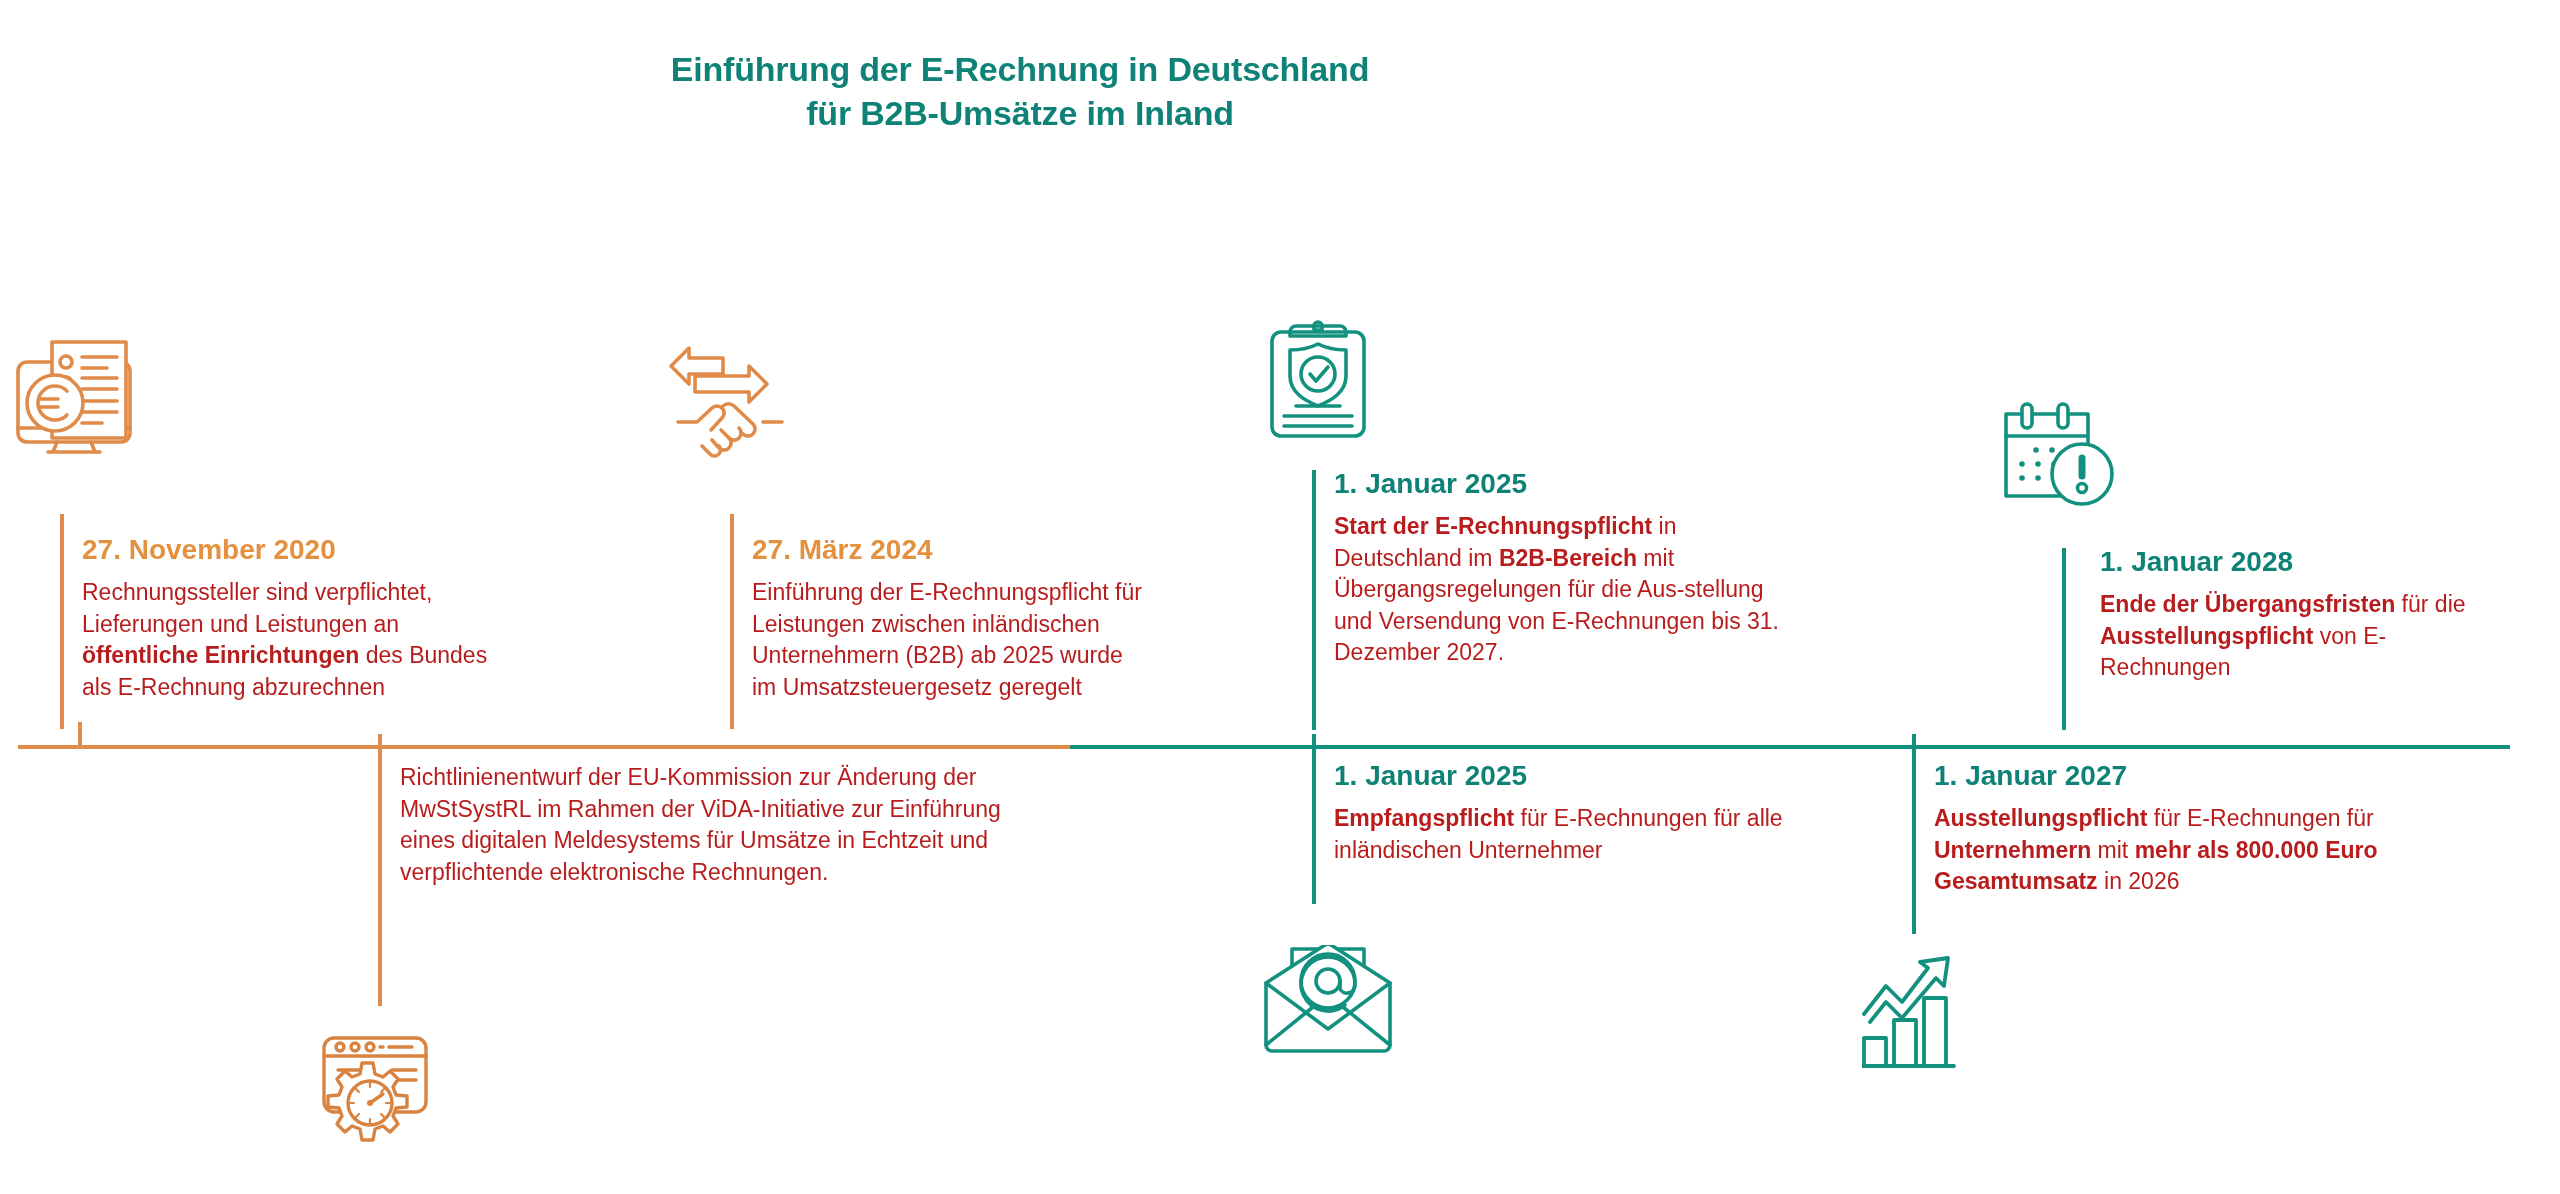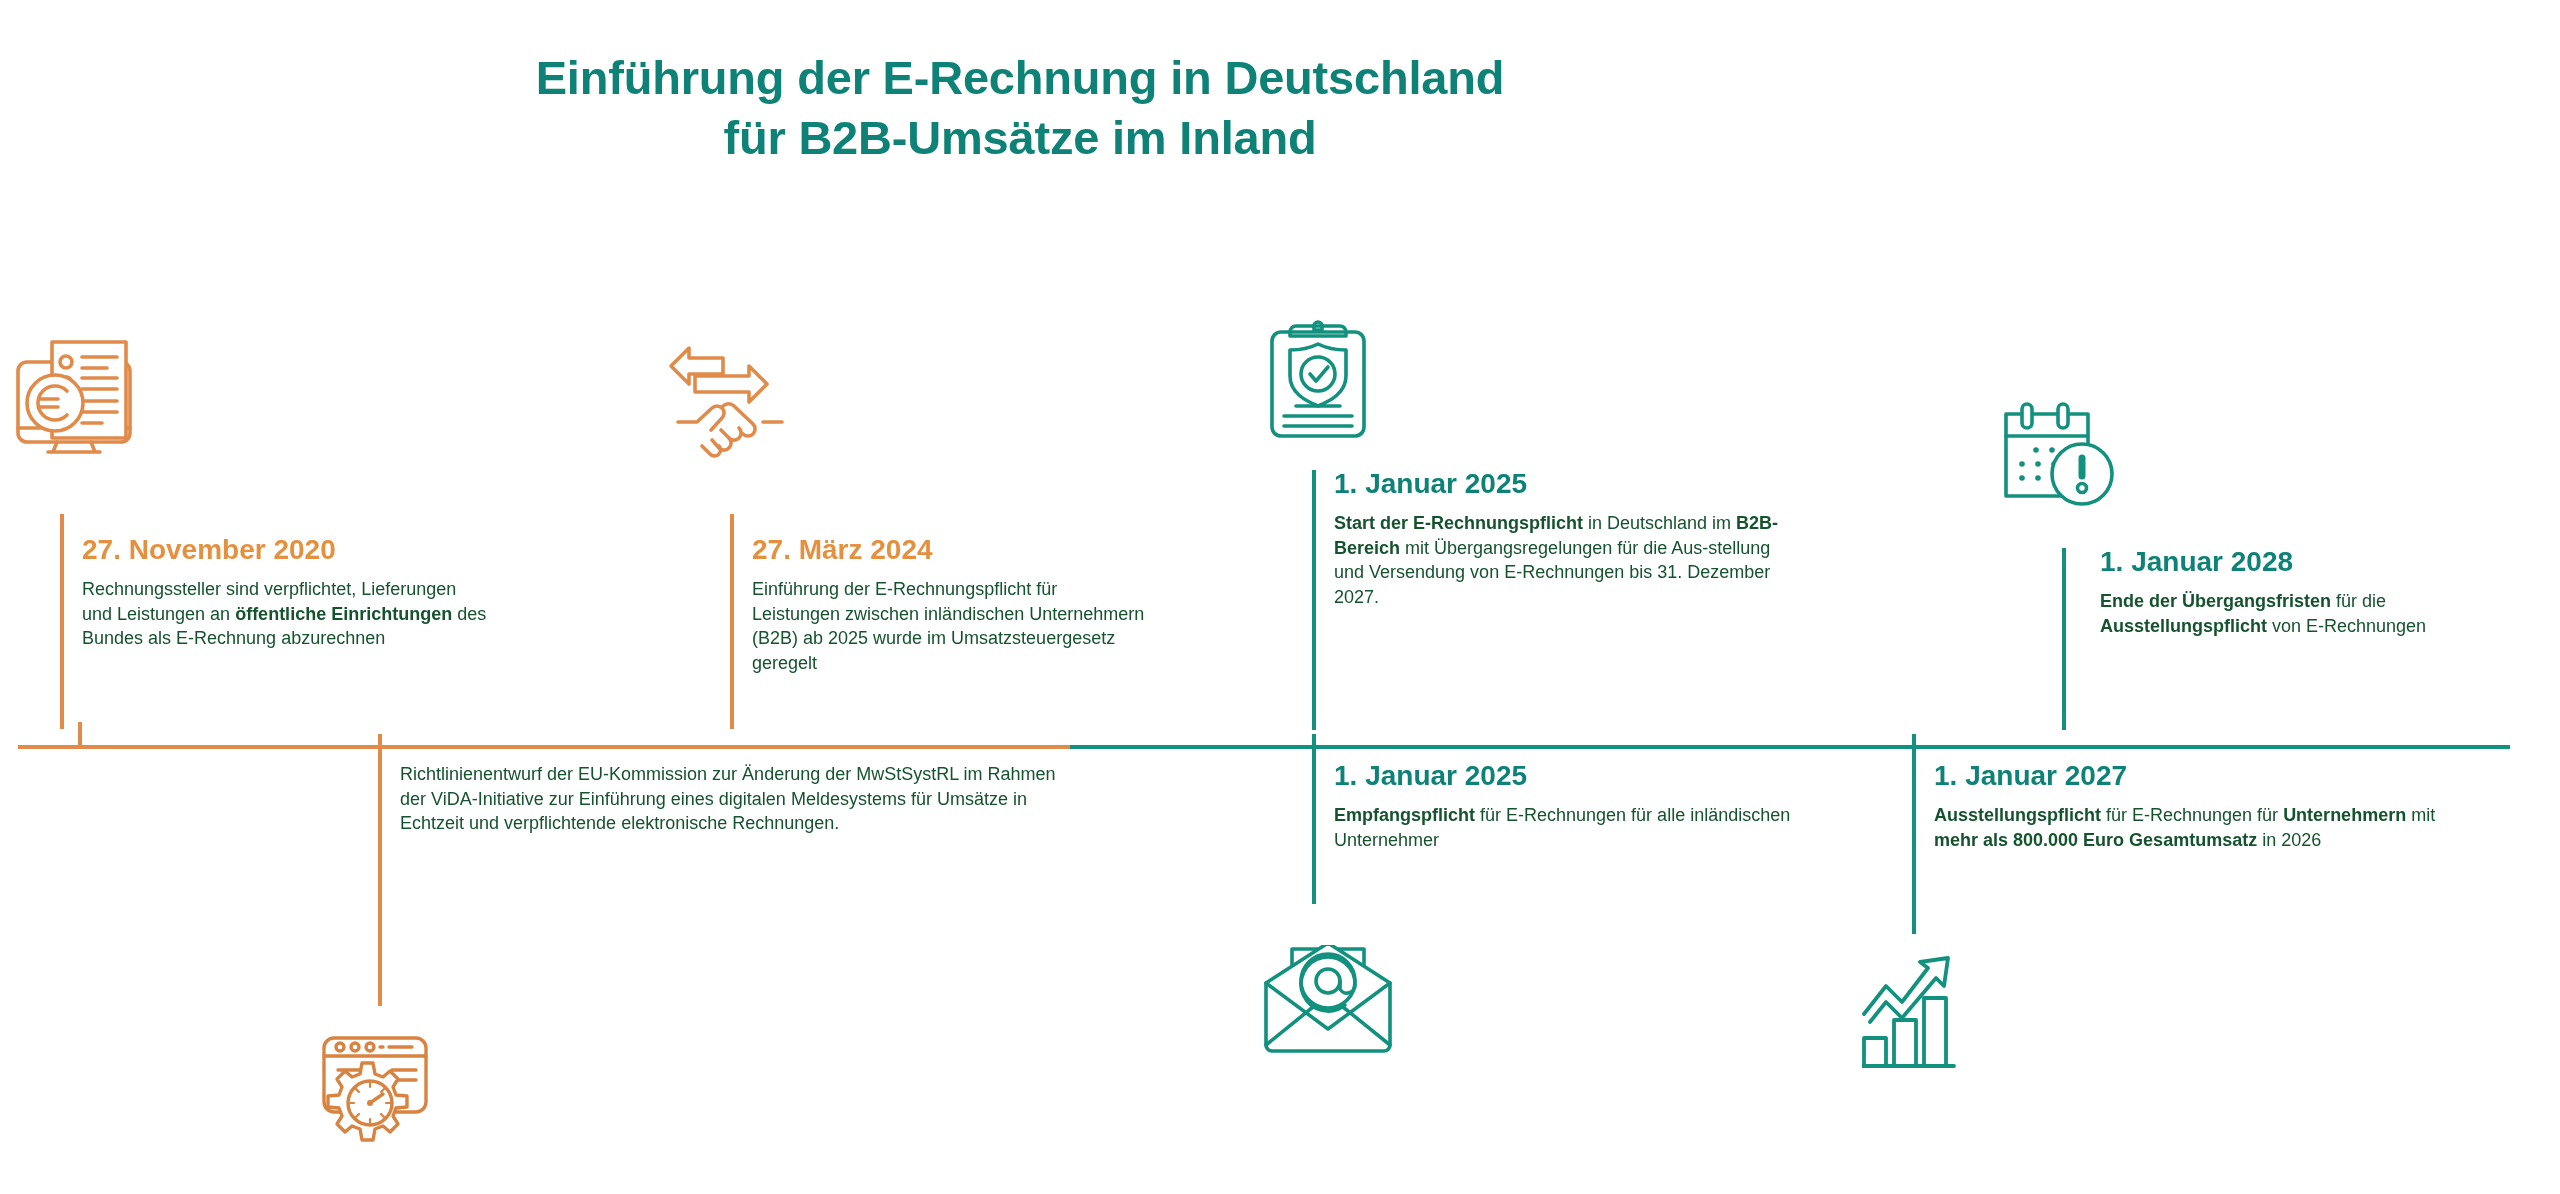--- a/index.html
+++ b/index.html
@@ -5,21 +5,21 @@
   * { margin:0; padding:0; box-sizing:border-box; }
   html,body { width:2560px; height:1194px; background:#ffffff; overflow:hidden; }
   body { font-family:"Liberation Sans", sans-serif; }
 
   #stage { position:relative; width:2560px; height:1194px; background:#fff; }
 
   
   #title {
     position:absolute; left:0; top:48px; width:2040px;
     text-align:center; color:#0e8276;
-    font-size:47px; font-weight:bold; line-height:1.28;
+    font-size:34px; font-weight:bold; line-height:1.28;
     letter-spacing:-0.2px;
   }
   #title .l2 { display:block; }
 
   
   .axis-seg { position:absolute; height:4px; top:745px; }
   #axis-orange { left:18px; width:1052px; background:#e08b49; }
   #axis-teal   { left:1070px; width:1440px; background:#13917f; }
 
   
@@ -27,21 +27,21 @@
 
   
   .entry { position:absolute; }
   .entry .bar { position:absolute; left:0; top:0; width:4px; }
   .entry .body { margin-left:22px; }
   .entry .date {
     font-size:28px; font-weight:bold; line-height:1.0;
     margin-bottom:13px; white-space:nowrap;
   }
   .entry .desc {
-    font-size:18px; line-height:1.37; color:#14532d;
+    font-size:23px; line-height:1.37; color:#b91c1c;
     font-weight:normal;
   }
   .entry .desc b { font-weight:bold; }
 
   .orange .bar  { background:#e08b49; }
   .orange .date { color:#e4903f;margin-top:22px; }
   .teal   .bar  { background:#13917f; }
   .teal   .date { color:#0e8276; }
 
   

